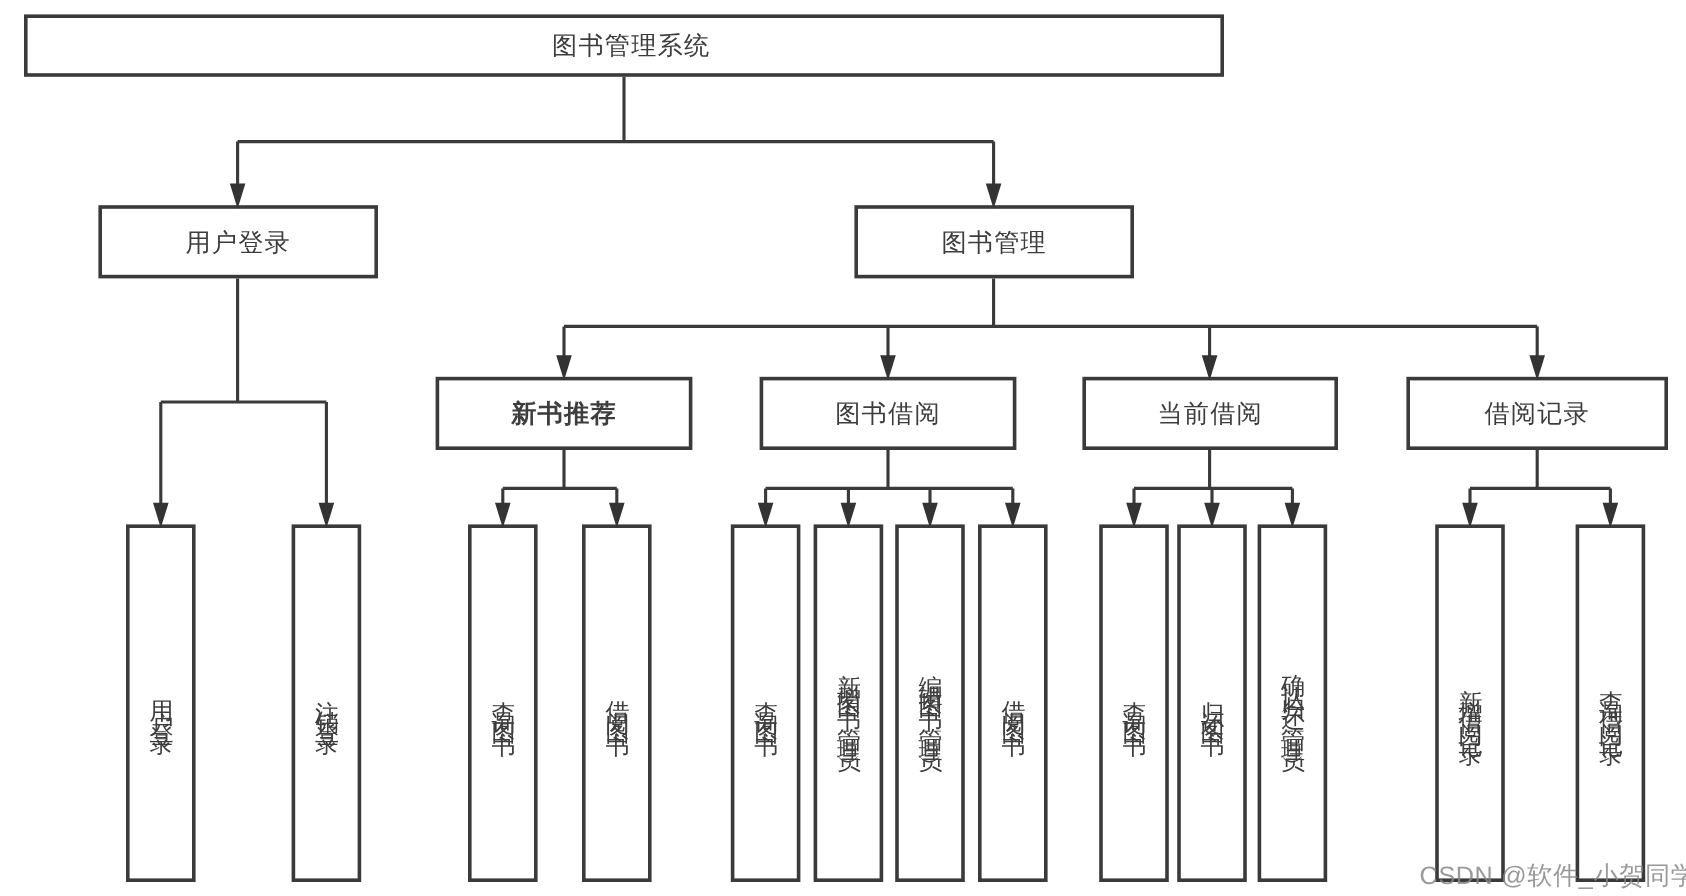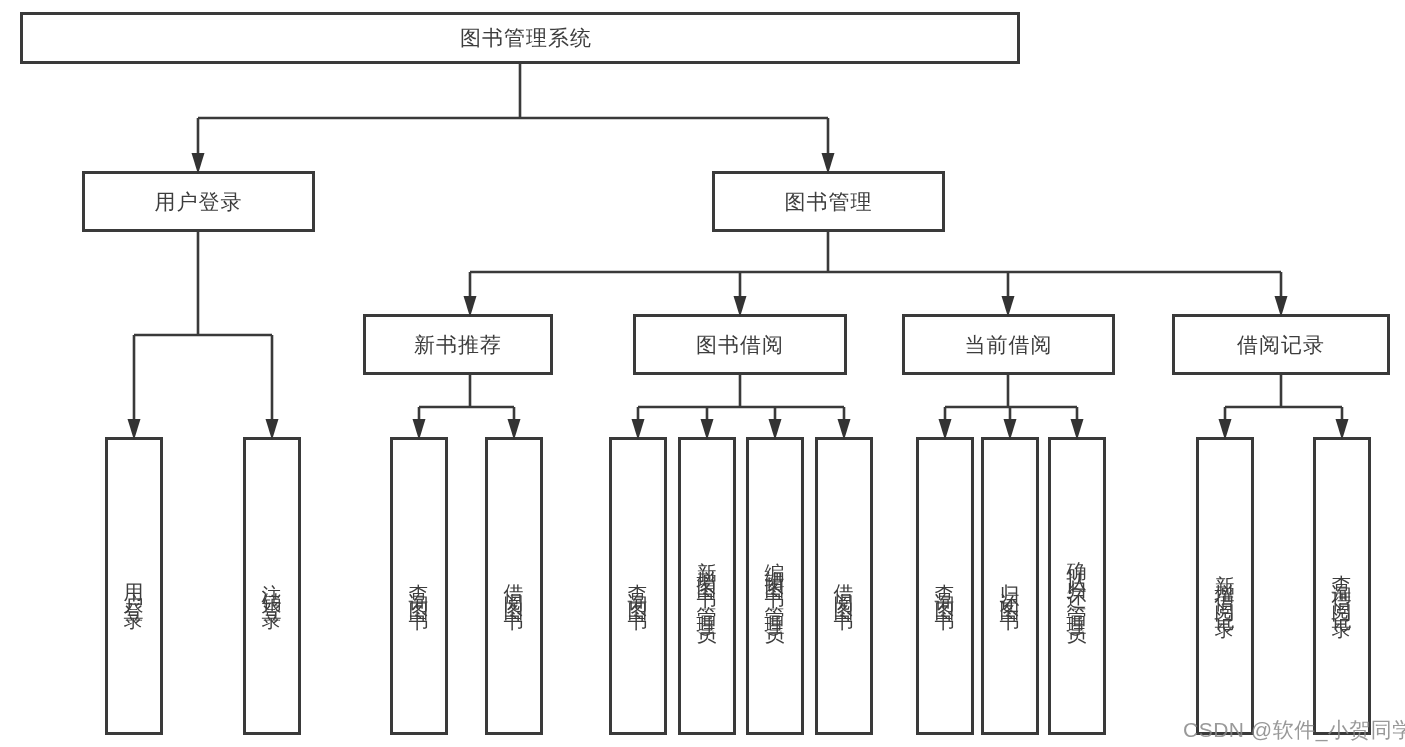--- a/index.html
+++ b/index.html
@@ -105,21 +105,21 @@
     <span class="lbl">图书管理系统</span>
   </div>
 
   <div class="node hbox" style="left:82px; top:171px; width:233px; height:61px;">
     <span class="lbl">用户登录</span>
   </div>
   <div class="node hbox" style="left:712px; top:171px; width:233px; height:61px;text-align:center;">
     <span class="lbl">图书管理</span>
   </div>
 
-  <div class="node hbox" style="left:363px; top:314px; width:190px; height:61px;">
+  <div class="node hbox" style="left:363px; top:314px; width:214px; height:61px;font-weight:bold;">
     <span class="lbl">新书推荐</span>
   </div>
   <div class="node hbox" style="left:633px; top:314px; width:214px; height:61px;">
     <span class="lbl">图书借阅</span>
   </div>
   <div class="node hbox" style="left:902px; top:314px; width:213px; height:61px;">
     <span class="lbl">当前借阅</span>
   </div>
   <div class="node hbox" style="left:1172px; top:314px; width:218px; height:61px;">
     <span class="lbl">借阅记录</span>

